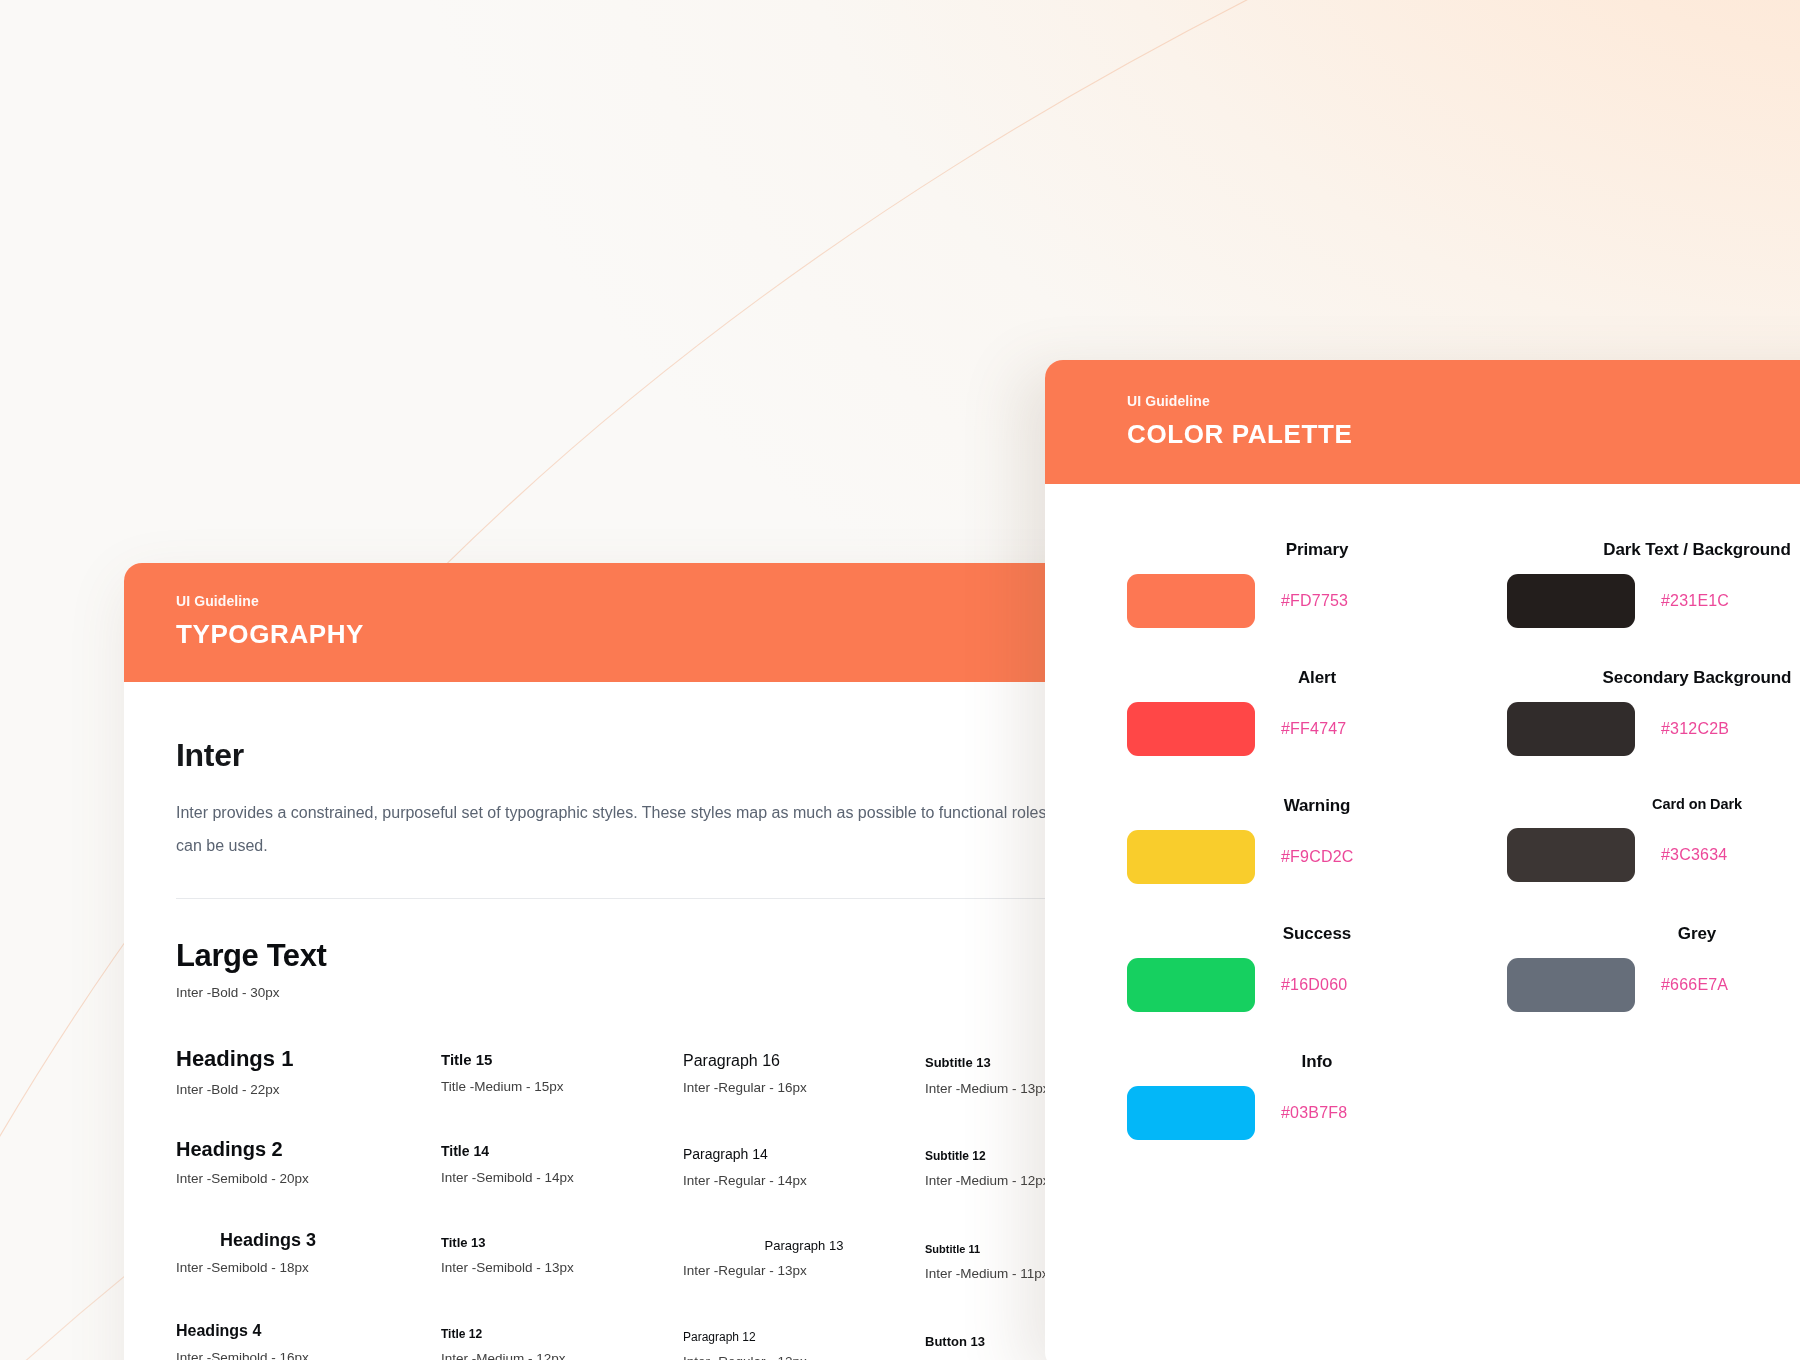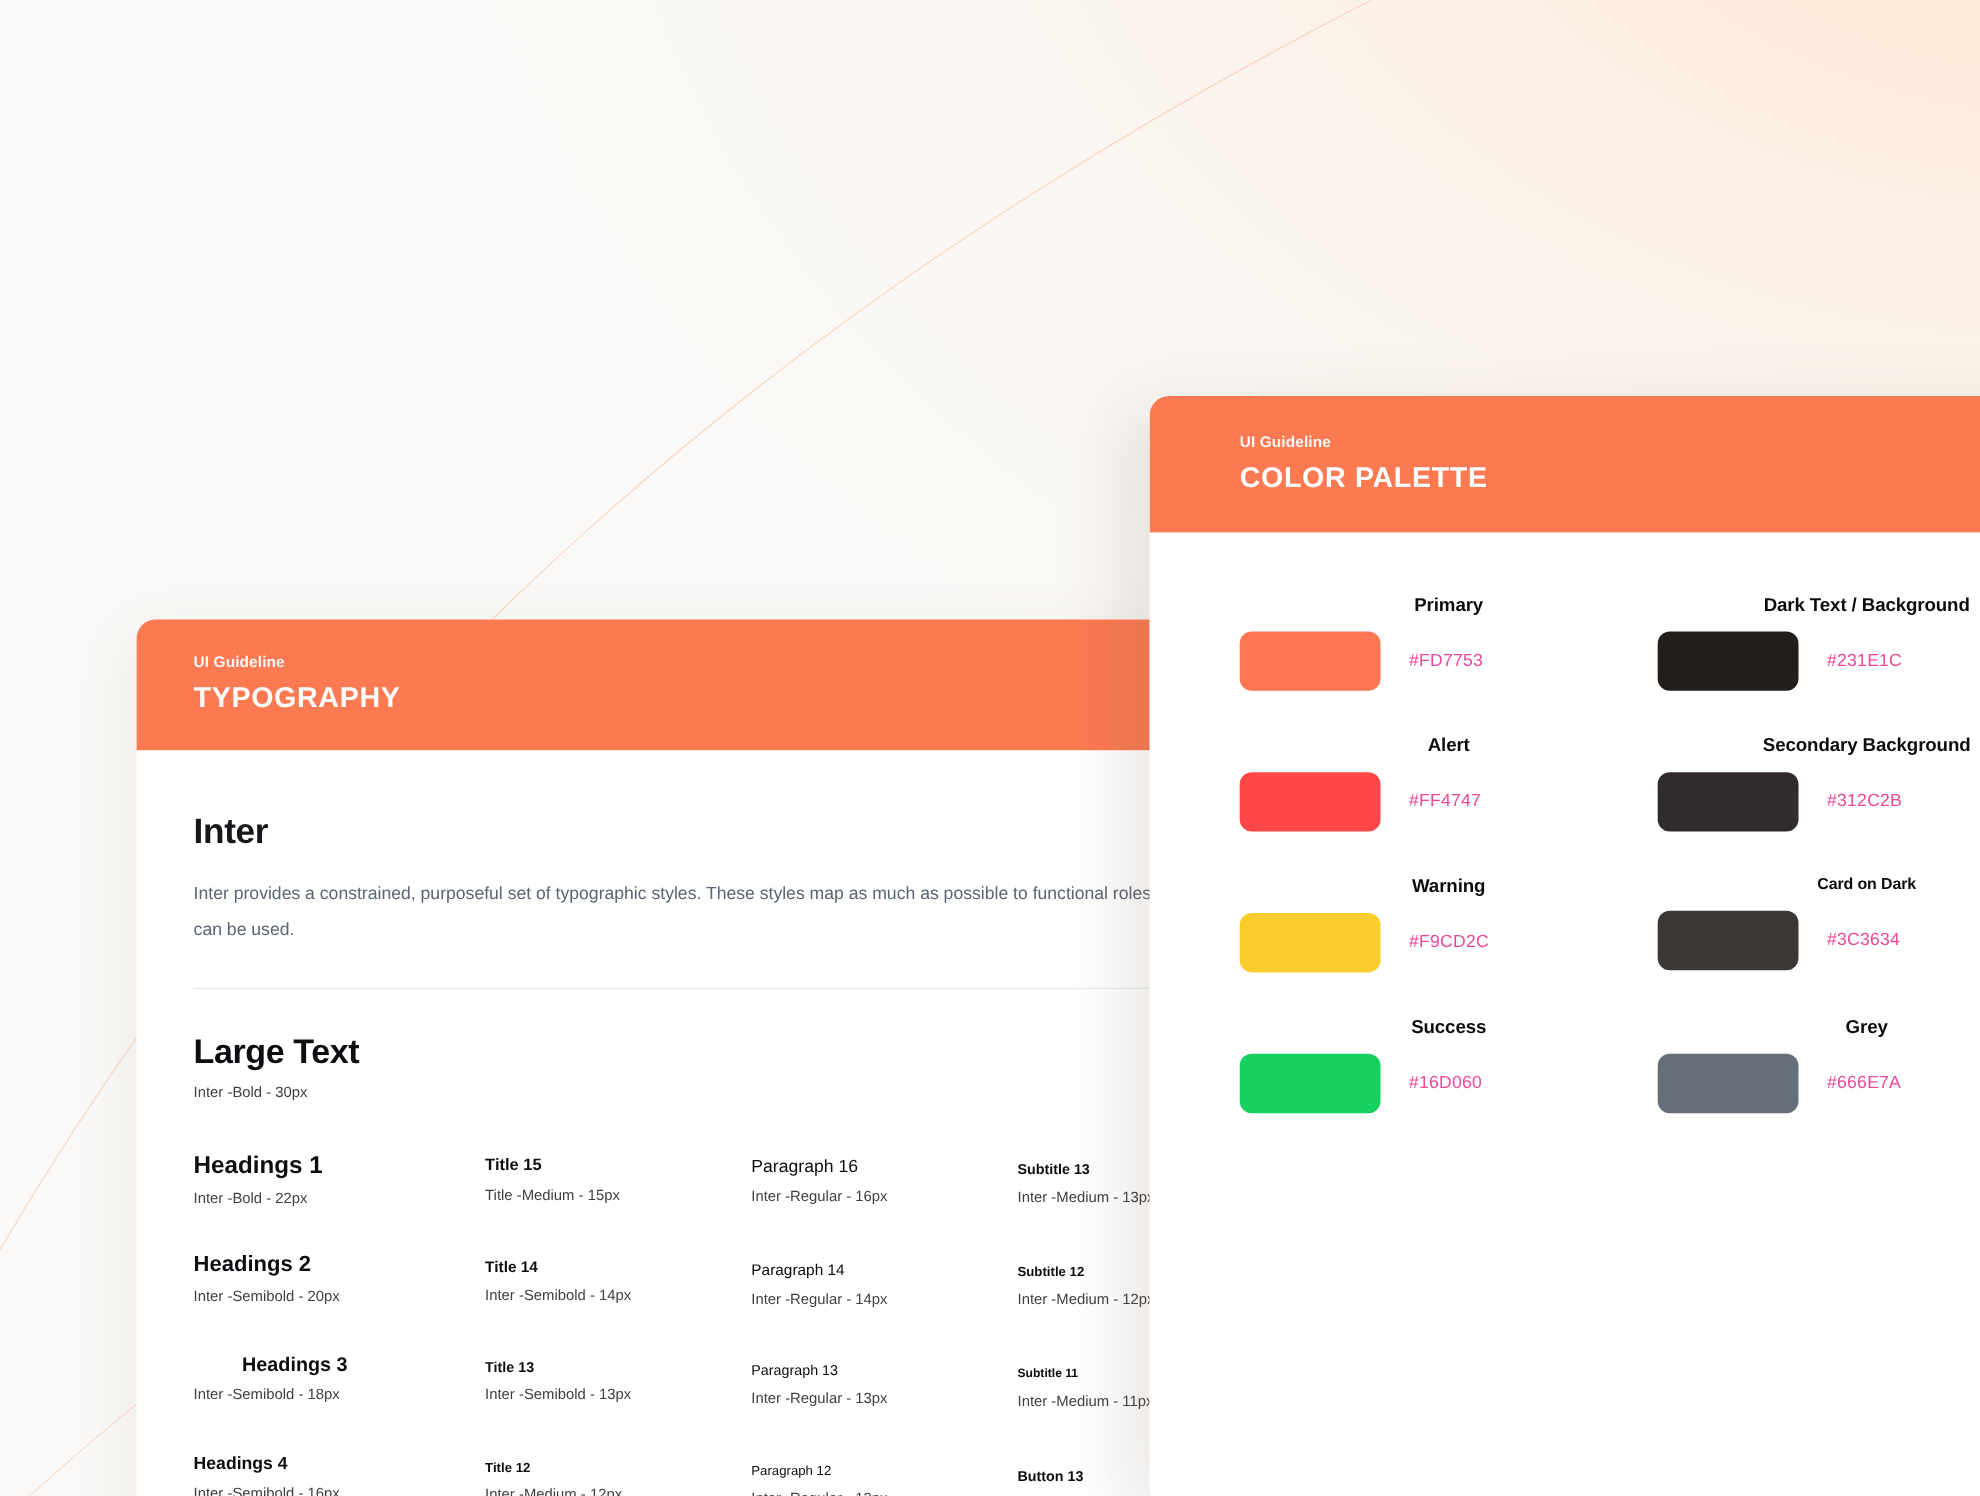--- a/index.html
+++ b/index.html
@@ -124,21 +124,21 @@
   .typo-cell.c2 .sample-name { font-size: 16px; font-weight: normal; }
   .typo-cell.c3 .sample-name { font-size: 13px; }
 
   .typo-cell.c0.r1 .sample-name { font-size: 20px; }
   .typo-cell.c0.r2 .sample-name { font-size: 18px; margin-left: 44px; }
   .typo-cell.c0.r3 .sample-name { font-size: 16px; }
   .typo-cell.c1.r1 .sample-name { font-size: 14px; }
   .typo-cell.c1.r2 .sample-name { font-size: 13px; }
   .typo-cell.c1.r3 .sample-name { font-size: 12px; }
   .typo-cell.c2.r1 .sample-name { font-size: 14px; }
-  .typo-cell.c2.r2 .sample-name { font-size: 13px; }
+  .typo-cell.c2.r2 .sample-name { font-size: 13px; text-align: center; }
   .typo-cell.c2.r3 .sample-name { font-size: 12px; }
   .typo-cell.c3.r1 .sample-name { font-size: 12px; }
   .typo-cell.c3.r2 .sample-name { font-size: 11px; }
   .typo-cell.c3.r3 .sample-name { font-size: 13px; }
 
   
   .typo-cell.c1, .typo-cell.c2, .typo-cell.c3 { padding-top: 6px; }
   .typo-cell.c2.r1, .typo-cell.c2.r2, .typo-cell.c2.r3 { padding-top: 9px; }
   .typo-cell.c3.r0 { padding-top: 10px; }
   .typo-cell.c3.r1 { padding-top: 12px; }
@@ -355,16 +355,23 @@
       </div>
 
       <div class="swatch-group">
         <div class="swatch-label">Grey</div>
         <div class="swatch-row">
           <div class="swatch-chip" style="background: rgb(102, 110, 122);"></div>
           <div class="swatch-hex">#666E7A</div>
         </div>
       </div>
 
+      <div class="swatch-group">
+        <div class="swatch-label">Info</div>
+        <div class="swatch-row">
+          <div class="swatch-chip" style="background: rgb(3, 183, 248);"></div>
+          <div class="swatch-hex">#03B7F8</div>
+        </div>
+      </div>
     </div>
   </section>
 
 </div>
 
 </body></html>

